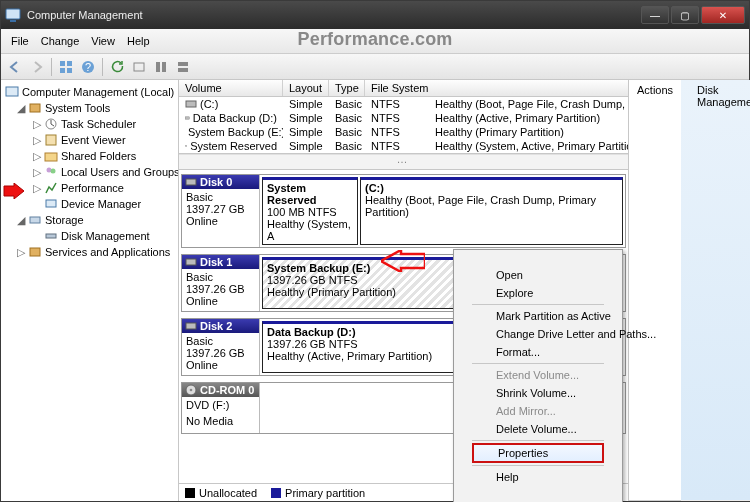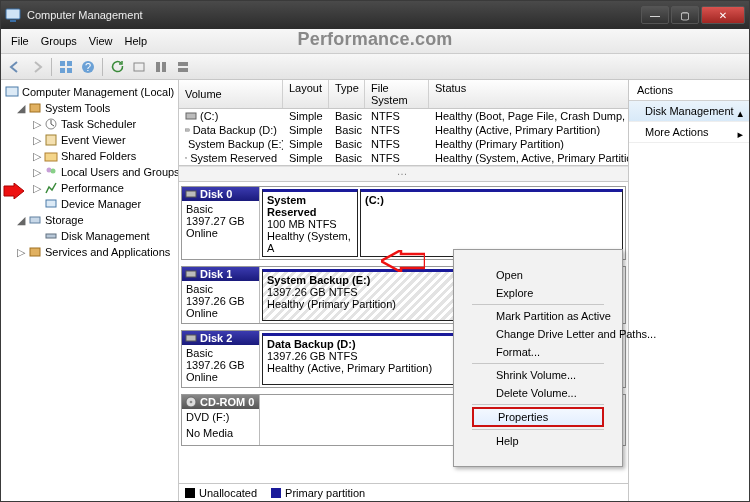--- a/index.html
+++ b/index.html
@@ -40,21 +40,21 @@
 .splitter::after { content:"…"; position:absolute; left:50%; top:-2px; transform:translateX(-50%); color:#888; letter-spacing:3px;}
 .graph { flex: 1; overflow: hidden; padding: 4px 2px 0 2px; }
 .diskblock { border: 1px solid #999; margin-bottom: 6px; display: flex; min-height: 58px; }
 .diskinfo { width: 78px; border-right: 1px solid #bbb; padding: 2px 4px; display:flex; flex-direction:column; }
 .diskinfo .dhead { background: linear-gradient(#3b3bb0,#1a1a7c); color: #fff; font-weight: bold; padding: 1px 3px; margin: -2px -4px 2px -4px; display:flex; align-items:center; gap:3px;}
 .parts { flex: 1; display: flex; padding: 2px; gap: 2px; }
 .part { border: 1px solid #222; border-top: 3px solid #1a1a9a; padding: 2px 4px; display:flex; flex-direction:column; font-size: 10.5px; }
 .part.hatch { background: repeating-linear-gradient(135deg,#fff,#fff 3px,#e3e3e3 3px,#e3e3e3 6px); position:relative;}
 .legendbar { height: 18px; border-top: 1px solid #c7c7c7; display:flex; align-items:center; padding:0 6px; gap:4px;}
 .sw { width:10px; height:10px; display:inline-block; }
-.actions { width: 120px; display: flex; flex-direction: column; }
+.actions { width: 120px; display: flex; }
 .actions .ah { padding: 4px 8px; border-bottom: 1px solid #d0d0d0; background: #fff; }
 .actions .ai { padding: 4px 8px 4px 16px; border-bottom: 1px solid #eee; position:relative; }
 .actions .ai.blue { background: linear-gradient(#eaf3fb,#d8e9f8); }
 .actions .ai .arrow { position:absolute; right:6px; top:6px; }
 .ctxmenu { position: absolute; left: 452px; top: 248px; width: 170px; background: #f2f2f2; border: 1px solid #9a9a9a; box-shadow: 2px 2px 4px rgba(0,0,0,.3); padding: 16px; z-index: 50; }
 .ctxmenu .mi { padding: 3px 10px 3px 26px; white-space: nowrap; }
 .ctxmenu .mi.dis { color: #8a8a8a; }
 .ctxmenu .mi.hl { border: 2px solid #c11; margin: 0 2px; padding: 2px 8px 2px 24px; background: linear-gradient(#f3f8ff,#e3efff); }
 .ctxmenu hr { border: none; border-top: 1px solid #c7c7c7; margin: 2px 2px; }
 .redarrow { position:absolute; z-index:40; }
@@ -78,21 +78,21 @@
     <span class="title">Computer Management</span>
     <div class="winbtns">
       <div class="winbtn">—</div>
       <div class="winbtn">▢</div>
       <div class="winbtn close">✕</div>
     </div>
   </div>
 
   <div class="menubar">
     <span>File</span>
-    <span>Groups</span>
+    <span>Change</span>
     <span>View</span>
     <span>Help</span>
     <span class="watermark">Performance.com</span>
   </div>
 
   <div class="toolbar">
     <div class="tbtn">
         <svg viewBox="0 0 14 14">
           <path d="M9 2 3 7l6 5" fill="none" stroke="#6b8db5" stroke-width="2"></path>
         </svg>
@@ -247,21 +247,20 @@
         </div>
     </div>
 
     <div class="center">
       <div class="vollist">
         <div class="hdr">
           <div class="col-vol">Volume</div>
           <div class="col-lay">Layout</div>
           <div class="col-typ">Type</div>
           <div class="col-fs">File System</div>
-          <div class="col-st">Status</div>
         </div>
         <div id="volrows">
             <div class="row">
               <div class="col-vol">
                 <svg class="vico" viewBox="0 0 12 12">
                   <rect x="1" y="3" width="10" height="6" fill="#bcbcbc" stroke="#666"></rect>
                 </svg>
                 <span>(C:)</span>
               </div>
               <div class="col-lay">Simple</div>
@@ -323,20 +322,21 @@
             <span>Online</span>
           </div>
           <div class="parts">
             <div class="part" style="width:96px">
               <b>System Reserved</b>
               <span>100 MB NTFS</span>
               <span>Healthy (System, A</span>
             </div>
             <div class="part" style="flex:1">
               <b>(C:)</b>
+              <span>Healthy (Boot, Page File, Crash Dump, Primary Partition)</span>
             </div>
           </div>
         </div>
 
         <div class="diskblock">
           <div class="diskinfo">
             <div class="dhead">
                 <svg class="vico" viewBox="0 0 12 12">
                   <rect x="1" y="3" width="10" height="6" fill="#bcbcbc" stroke="#555"></rect>
                 </svg>
@@ -414,21 +414,23 @@
   </div>
 
   <div class="ctxmenu">
     <div class="mi">Open</div>
     <div class="mi">Explore</div>
     <hr>
     <div class="mi">Mark Partition as Active</div>
     <div class="mi">Change Drive Letter and Paths...</div>
     <div class="mi">Format...</div>
     <hr>
+    <div class="mi dis">Extend Volume...</div>
     <div class="mi">Shrink Volume...</div>
+    <div class="mi dis">Add Mirror...</div>
     <div class="mi">Delete Volume...</div>
     <hr>
     <div class="mi hl">Properties</div>
     <hr>
     <div class="mi">Help</div>
   </div>
 
   <svg class="redarrow annot1" width="22" height="16">
       <path d="M1 3h10v-3l10 8-10 8v-3H1z" fill="#e11" stroke="#a00"></path>
     </svg>

